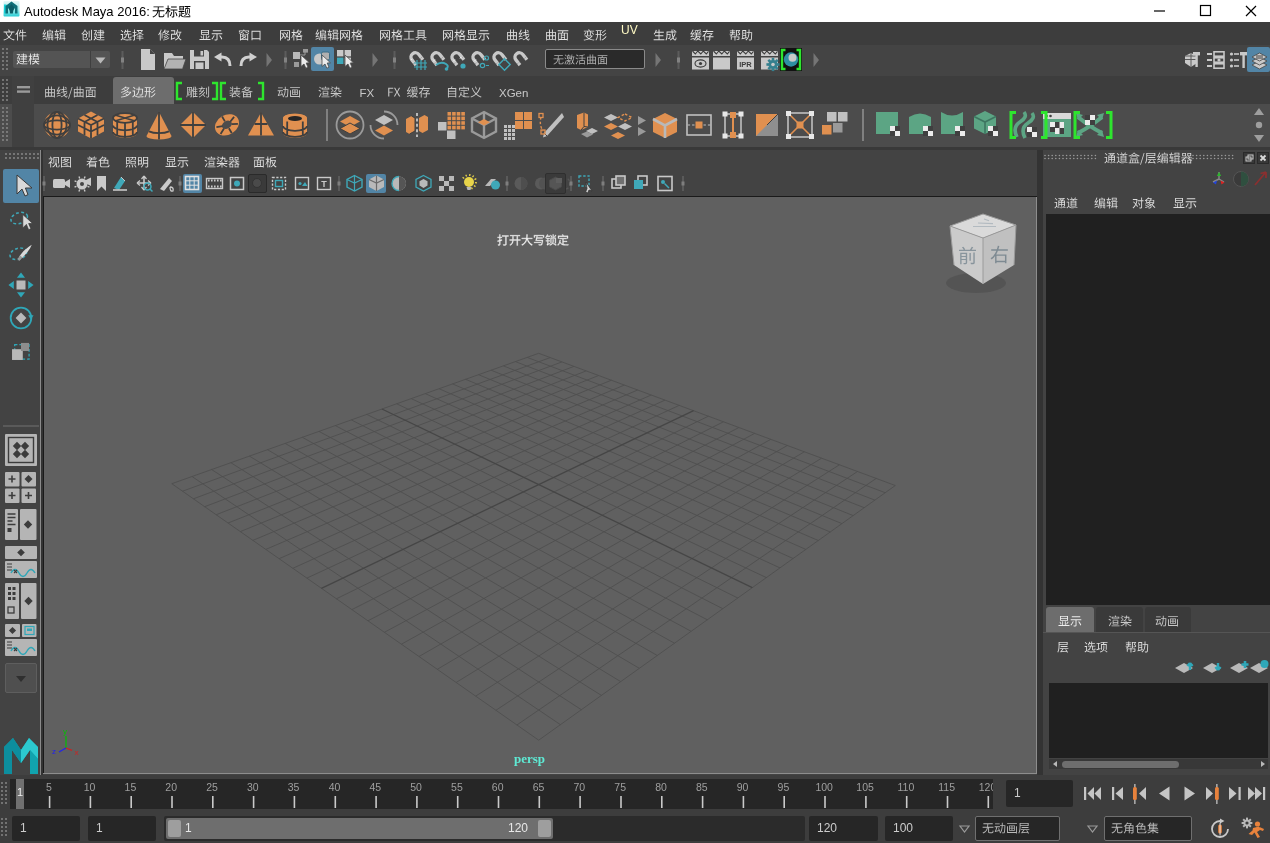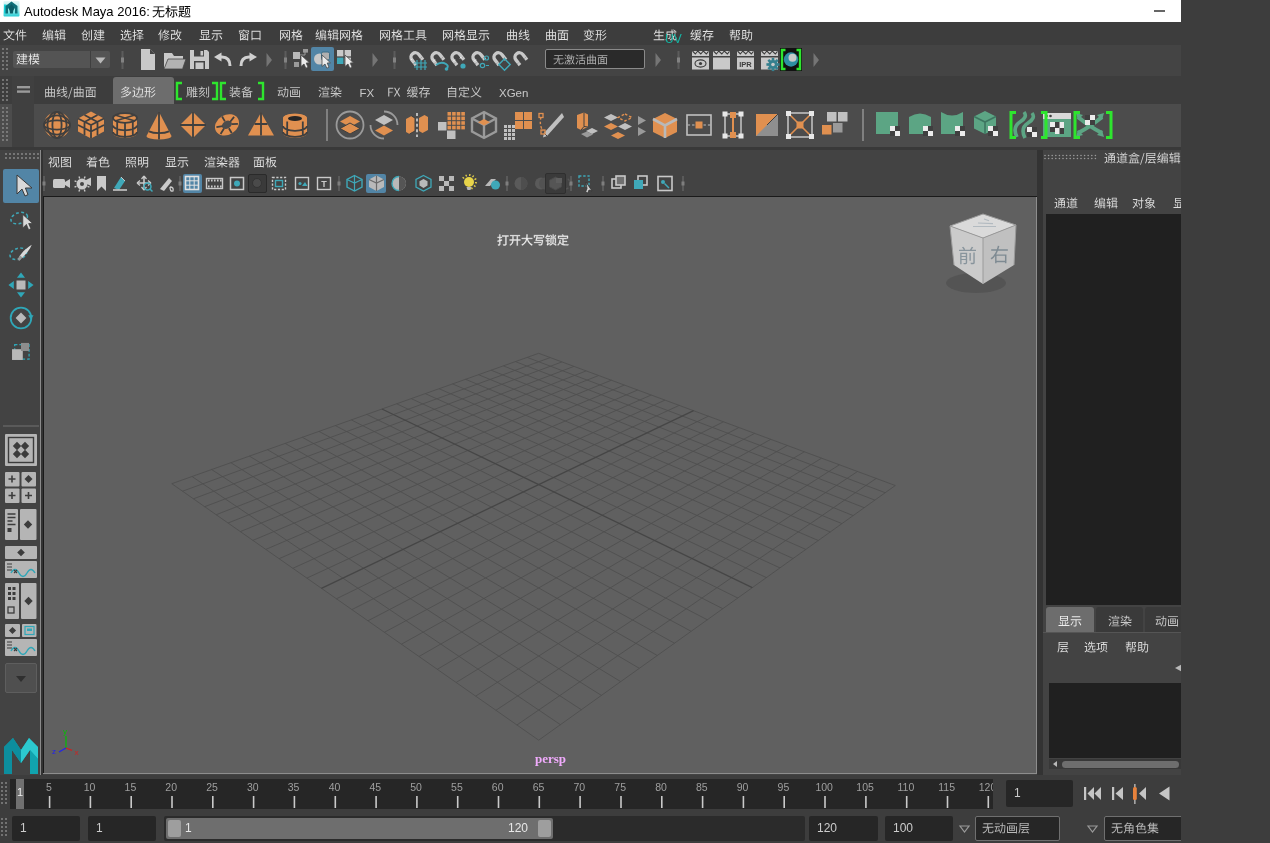--- a/index.html
+++ b/index.html
@@ -79,21 +79,21 @@
       <path id="u901A" d="M65 -757C124 -705 200 -632 235 -585L290 -635C253 -681 176 -751 117 -800ZM256 -465H43V-394H184V-110C140 -92 90 -47 39 8L86 70C137 2 186 -56 220 -56C243 -56 277 -22 318 3C388 45 471 57 595 57C703 57 878 52 948 47C949 27 961 -7 969 -26C866 -16 714 -8 596 -8C485 -8 400 -15 333 -56C298 -79 276 -97 256 -108ZM364 -803V-744H787C746 -713 695 -682 645 -658C596 -680 544 -701 499 -717L451 -674C513 -651 586 -619 647 -589H363V-71H434V-237H603V-75H671V-237H845V-146C845 -134 841 -130 828 -129C816 -129 774 -129 726 -130C735 -113 744 -88 747 -69C814 -69 857 -69 883 -80C909 -91 917 -109 917 -146V-589H786C766 -601 741 -614 712 -628C787 -667 863 -719 917 -771L870 -807L855 -803ZM845 -531V-443H671V-531ZM434 -387H603V-296H434ZM434 -443V-531H603V-443ZM845 -387V-296H671V-387Z"></path>
       <path id="u9053" d="M64 -765C117 -714 180 -642 207 -596L269 -638C239 -684 175 -753 122 -801ZM455 -368H790V-284H455ZM455 -231H790V-147H455ZM455 -504H790V-421H455ZM384 -561V-89H863V-561H624C635 -586 647 -616 659 -645H947V-708H760C784 -741 809 -781 833 -818L759 -840C743 -801 711 -747 684 -708H497L549 -732C537 -763 505 -811 476 -844L414 -817C440 -784 468 -739 481 -708H311V-645H576C570 -618 561 -587 553 -561ZM262 -483H51V-413H190V-102C145 -86 94 -44 42 7L89 68C140 6 191 -47 227 -47C250 -47 281 -17 324 7C393 46 479 57 597 57C693 57 869 51 941 46C942 25 954 -9 962 -27C865 -17 716 -10 599 -10C490 -10 404 -17 340 -52C305 -72 282 -90 262 -100Z"></path>
       <path id="u9501" d="M640 -446V-275C640 -179 615 -52 370 25C386 40 408 66 417 81C678 -10 712 -154 712 -274V-446ZM673 -57C756 -20 863 39 915 79L963 26C908 -14 800 -69 719 -105ZM441 -778C480 -724 520 -649 537 -601L596 -632C579 -680 538 -752 496 -805ZM857 -802C835 -748 794 -670 762 -623L815 -601C848 -647 889 -718 922 -779ZM179 -837C148 -744 94 -654 32 -595C45 -579 65 -542 71 -527C106 -563 140 -608 170 -658H415V-725H206C221 -755 234 -787 245 -818ZM69 -344V-275H202V-85C202 -32 161 9 142 25C154 36 178 59 187 73C203 56 230 39 411 -60C405 -75 398 -104 395 -123L271 -58V-275H409V-344H271V-479H393V-547H111V-479H202V-344ZM644 -846V-572H461V-104H530V-502H827V-106H899V-572H714V-846Z"></path>
       <path id="u96C6" d="M460 -292V-225H54V-162H393C297 -90 153 -26 29 6C46 22 67 50 79 69C207 29 357 -47 460 -135V79H535V-138C637 -52 789 23 920 61C931 42 952 15 968 -1C843 -31 701 -92 605 -162H947V-225H535V-292ZM490 -552V-486H247V-552ZM467 -824C483 -797 500 -763 512 -734H286C307 -765 326 -797 343 -827L265 -842C221 -754 140 -642 30 -558C47 -548 72 -526 85 -510C116 -536 145 -563 172 -591V-271H247V-303H919V-363H562V-432H849V-486H562V-552H846V-606H562V-672H887V-734H591C578 -766 556 -810 534 -843ZM490 -606H247V-672H490ZM490 -432V-363H247V-432Z"></path>
       <path id="u96D5" d="M732 -806C755 -757 776 -693 784 -650L842 -675C834 -716 812 -780 788 -828ZM641 -840C610 -711 560 -582 500 -488V-796H90V-397C90 -262 86 -83 31 43C46 48 75 64 87 75C145 -57 152 -255 152 -397V-732H436V-24C436 -9 432 -5 419 -5C405 -5 361 -4 312 -6C322 13 334 46 337 64C399 65 441 63 467 51C492 38 500 16 500 -22V-433C510 -421 520 -409 525 -401C543 -427 560 -456 577 -487V81H644V28H964V-41H821V-183H945V-248H821V-385H945V-450H821V-581H955V-649H650C672 -706 691 -765 706 -824ZM265 -703V-619H189V-563H265V-482H178V-427H413V-482H319V-563H398V-619H319V-703ZM191 -364V-58H240V-113H393V-364ZM240 -308H345V-168H240ZM644 -385H757V-248H644ZM644 -450V-581H757V-450ZM644 -183H757V-41H644Z"></path>
       <path id="u9762" d="M389 -334H601V-221H389ZM389 -395V-506H601V-395ZM389 -160H601V-43H389ZM58 -774V-702H444C437 -661 426 -614 416 -576H104V80H176V27H820V80H896V-576H493L532 -702H945V-774ZM176 -43V-506H320V-43ZM820 -43H670V-506H820Z"></path>
       <path id="u9879" d="M618 -500V-289C618 -184 591 -56 319 19C335 34 357 61 366 77C649 -12 693 -158 693 -289V-500ZM689 -91C766 -41 864 31 911 79L961 26C913 -21 813 -90 736 -138ZM29 -184 48 -106C140 -137 262 -179 379 -219L369 -284L247 -247V-650H363V-722H46V-650H172V-225ZM417 -624V-153H490V-556H816V-155H891V-624H655C670 -655 686 -692 702 -728H957V-796H381V-728H613C603 -694 591 -656 578 -624Z"></path>
       <path id="u9898" d="M176 -615H380V-539H176ZM176 -743H380V-668H176ZM108 -798V-484H450V-798ZM695 -530C688 -271 668 -143 458 -77C471 -65 488 -42 494 -27C722 -103 751 -248 758 -530ZM730 -186C793 -141 870 -75 908 -33L954 -79C914 -120 835 -183 774 -226ZM124 -302C119 -157 100 -37 33 41C49 49 77 68 88 78C125 30 149 -28 164 -98C254 35 401 58 614 58H936C940 39 952 9 963 -6C905 -4 660 -4 615 -4C495 -5 395 -11 317 -43V-186H483V-244H317V-351H501V-410H49V-351H252V-81C222 -105 197 -136 178 -176C183 -214 186 -255 188 -298ZM540 -636V-215H603V-579H841V-219H907V-636H719C731 -664 744 -699 757 -733H955V-794H499V-733H681C672 -700 661 -664 650 -636Z"></path>
     </defs>
   </svg>
-<div style="position:absolute;left:0;top:0;width:1181px;height:843px;background:#3d3d3d;overflow:hidden">
+<div style="position:absolute;left:0;top:0;width:1270px;height:843px;background:#3d3d3d;overflow:hidden">
 <div style="position:absolute;left:0;top:0;width:1270px;height:22px;background:#ffffff"></div>
 <svg style="position:absolute;left:3px;top:1px" width="17" height="16">
       <defs>
         <linearGradient id="mygrad" x1="0" y1="0" x2="0" y2="1">
           <stop offset="0" stop-color="#e8f8f8"></stop>
           <stop offset="0.55" stop-color="#9fe8e8"></stop>
           <stop offset="1" stop-color="#27cdd4"></stop>
         </linearGradient>
       </defs>
       <rect x="0.5" y="0" width="16" height="15.5" rx="1" fill="url(#mygrad)"></rect>
@@ -216,21 +216,21 @@
         <use href="#u7F13" x="0"></use>
         <use href="#u5B58" x="1000"></use>
       </g>
     </svg>
 <svg style="position:absolute;left:729.0px;top:29.44px" width="24.00" height="12.00" viewBox="0 -880 2000 1000">
       <g fill="#e2e2e2">
         <use href="#u5E2E" x="0"></use>
         <use href="#u52A9" x="1000"></use>
       </g>
     </svg>
-<div style="position:absolute;left:621px;top:32px;font:normal 12px 'Liberation Sans', sans-serif;color:#14b8a6;white-space:pre;margin-left:44px;">UV</div>
+<div style="position:absolute;left:621px;top:23px;font:normal 12px 'Liberation Sans', sans-serif;color:#fef9c3;white-space:pre;">UV</div>
 <div style="position:absolute;left:0;top:45px;width:1270px;height:31px;background:#444444"></div>
 <svg style="position:absolute;left:1px;top:47px" width="10" height="27">
       <circle cx="2" cy="2" r="0.9" fill="#8e8e8e"></circle>
       <circle cx="2" cy="6" r="0.9" fill="#8e8e8e"></circle>
       <circle cx="2" cy="10" r="0.9" fill="#8e8e8e"></circle>
       <circle cx="2" cy="14" r="0.9" fill="#8e8e8e"></circle>
       <circle cx="2" cy="18" r="0.9" fill="#8e8e8e"></circle>
       <circle cx="2" cy="22" r="0.9" fill="#8e8e8e"></circle>
       <circle cx="6" cy="2" r="0.9" fill="#8e8e8e"></circle>
       <circle cx="6" cy="6" r="0.9" fill="#8e8e8e"></circle>
@@ -1257,21 +1257,21 @@
 <svg style="position:absolute;left:46px;top:722px" width="44" height="36">
 <g stroke-width="1.2" fill="none">
 <path d="M20 26 L20 14" stroke="#00c000"></path>
 <path d="M20 26 L13 30" stroke="#2222ee"></path>
 <path d="M20 26 L26 28.4" stroke="#d02020"></path>
 </g>
 <text x="17" y="11.5" font-family="Liberation Sans" font-size="8" fill="#00c000">y</text>
 <text x="6" y="32" font-family="Liberation Sans" font-size="8" fill="#2222ee">z</text>
 <text x="28.5" y="32.5" font-family="Liberation Sans" font-size="8" fill="#d02020">x</text>
 </svg>
-<div style="position:absolute;left:514px;top:751px;font:bold 13px 'Liberation Serif', serif;color:#f0abfc;white-space:pre;margin-left:21px;">persp</div>
+<div style="position:absolute;left:514px;top:751px;font:bold 13px 'Liberation Serif', serif;color:#5eead4;white-space:pre;">persp</div>
 <div style="position:absolute;left:43px;top:772.5px;width:994px;height:1.5px;background:#8d8d8d"></div>
 <div style="position:absolute;left:1035.5px;top:197px;width:1.5px;height:577px;background:#8d8d8d"></div>
 <div style="position:absolute;left:1037px;top:150px;width:6px;height:625px;background:#333333"></div>
 <div style="position:absolute;left:1043px;top:150px;width:227px;height:625px;background:#434343"></div>
 <svg style="position:absolute;left:1043px;top:153px" width="56" height="8">
       <circle cx="2" cy="2.5" r="0.8" fill="#9a9a9a"></circle>
       <circle cx="2" cy="5.5" r="0.8" fill="#9a9a9a"></circle>
       <circle cx="5.6" cy="2.5" r="0.8" fill="#9a9a9a"></circle>
       <circle cx="5.6" cy="5.5" r="0.8" fill="#9a9a9a"></circle>
       <circle cx="9.2" cy="2.5" r="0.8" fill="#9a9a9a"></circle>

